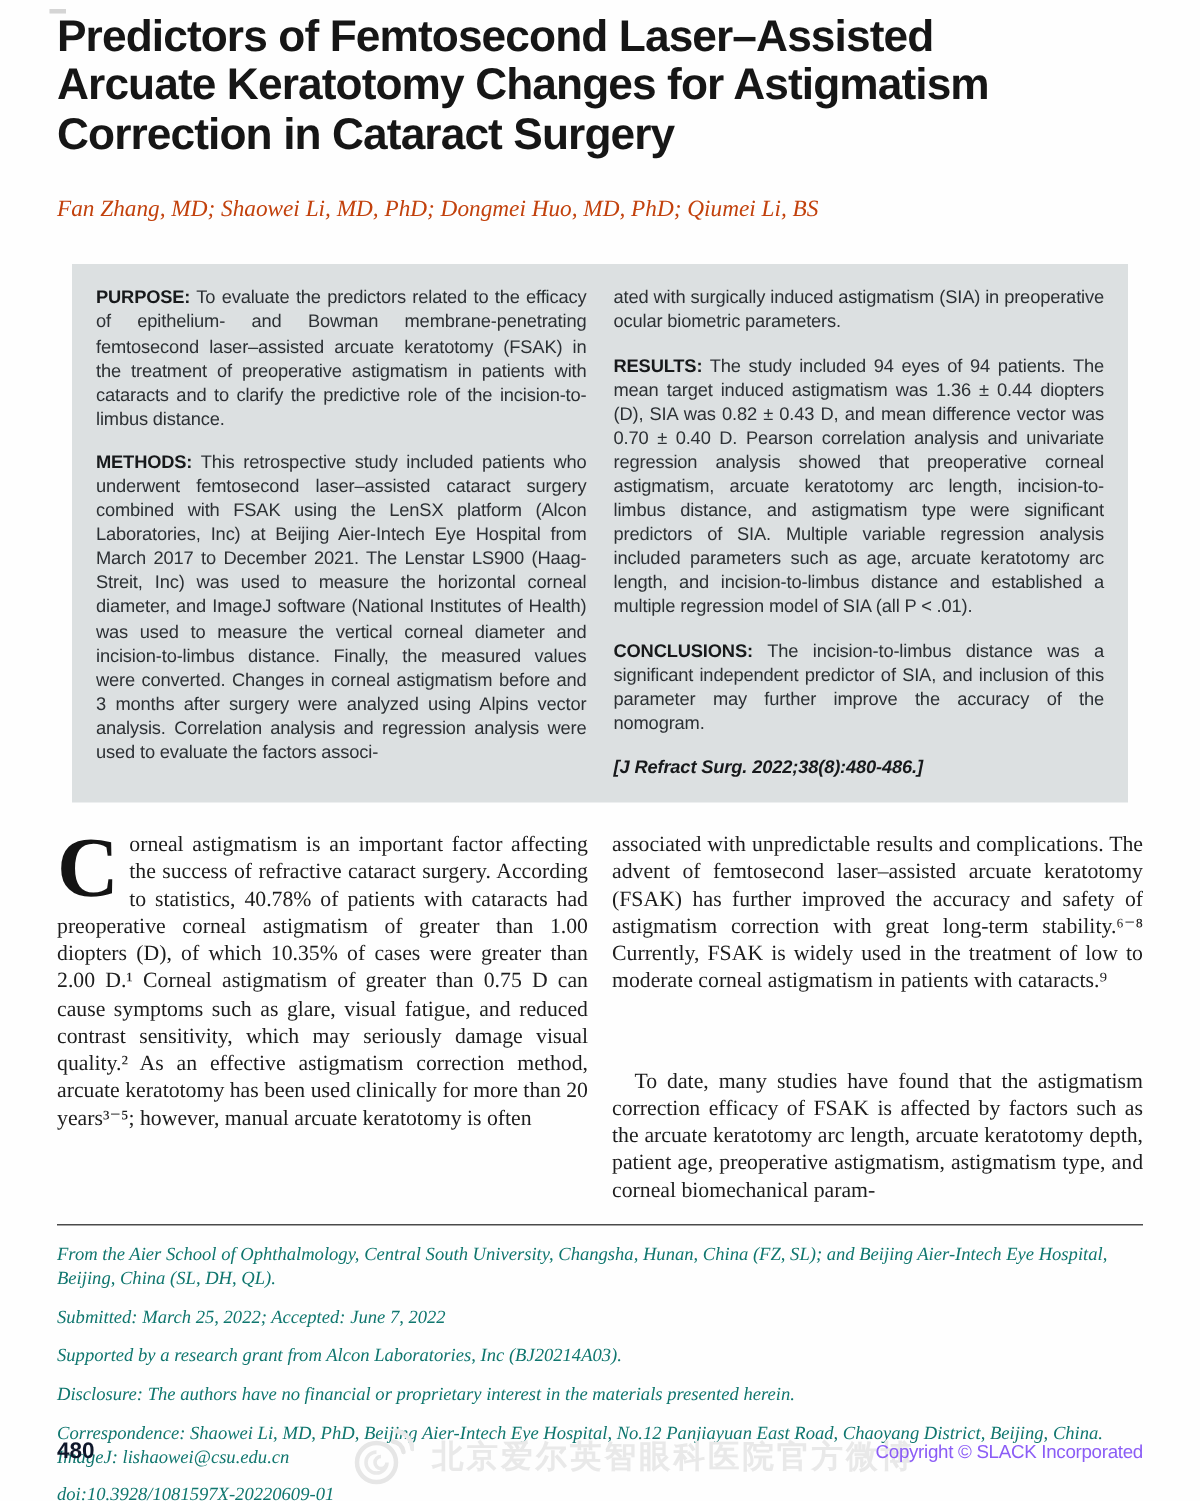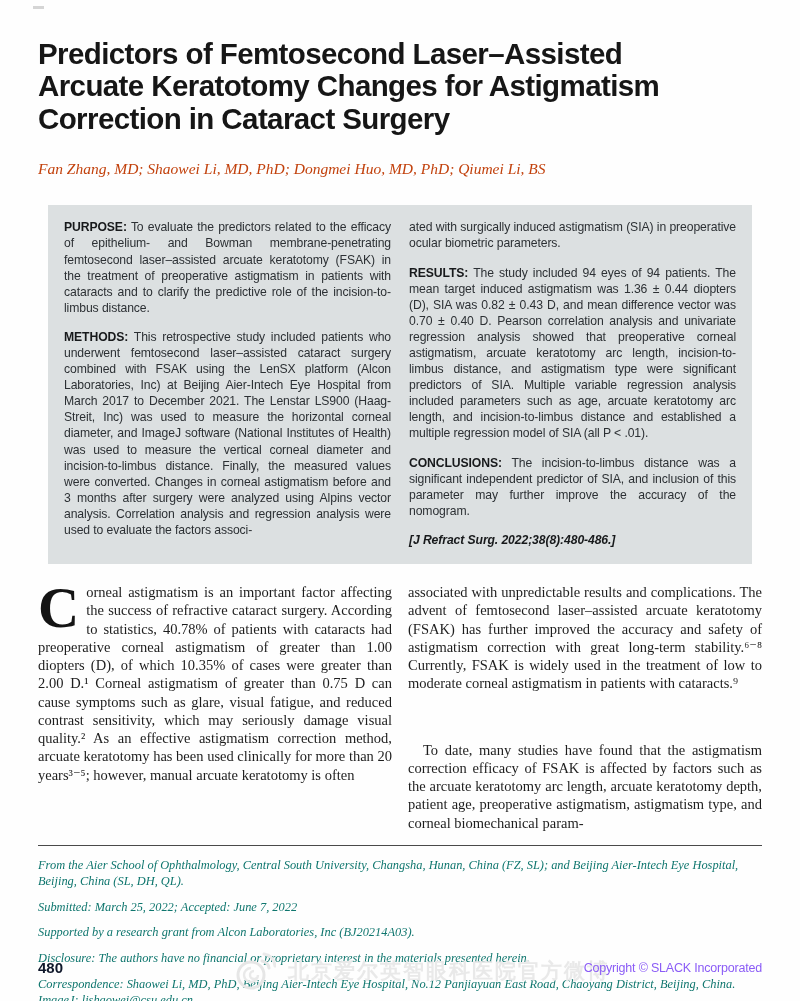--- a/index.html
+++ b/index.html
@@ -14,21 +14,21 @@
     color: #1b1b1b;
   }
   .inner { padding: 0 38px; }
 
   
   .artifact {
     position: absolute; top: 6px; left: 33px;
     width: 11px; height: 3px; background: #b9b9b9; opacity: .6;
   }
   .title {
-    padding-top: 38px;
+    padding-top: 9px;
     font-family: "Liberation Sans", "DejaVu Sans", sans-serif;
     font-weight: bold;
     font-size: 29.5px;
     line-height: 1.1;
     letter-spacing: -0.6px;
     color: #161616;
   }
   .authors {
     margin-top: 25px;
     font-family: "Liberation Serif", "DejaVu Serif", serif;

